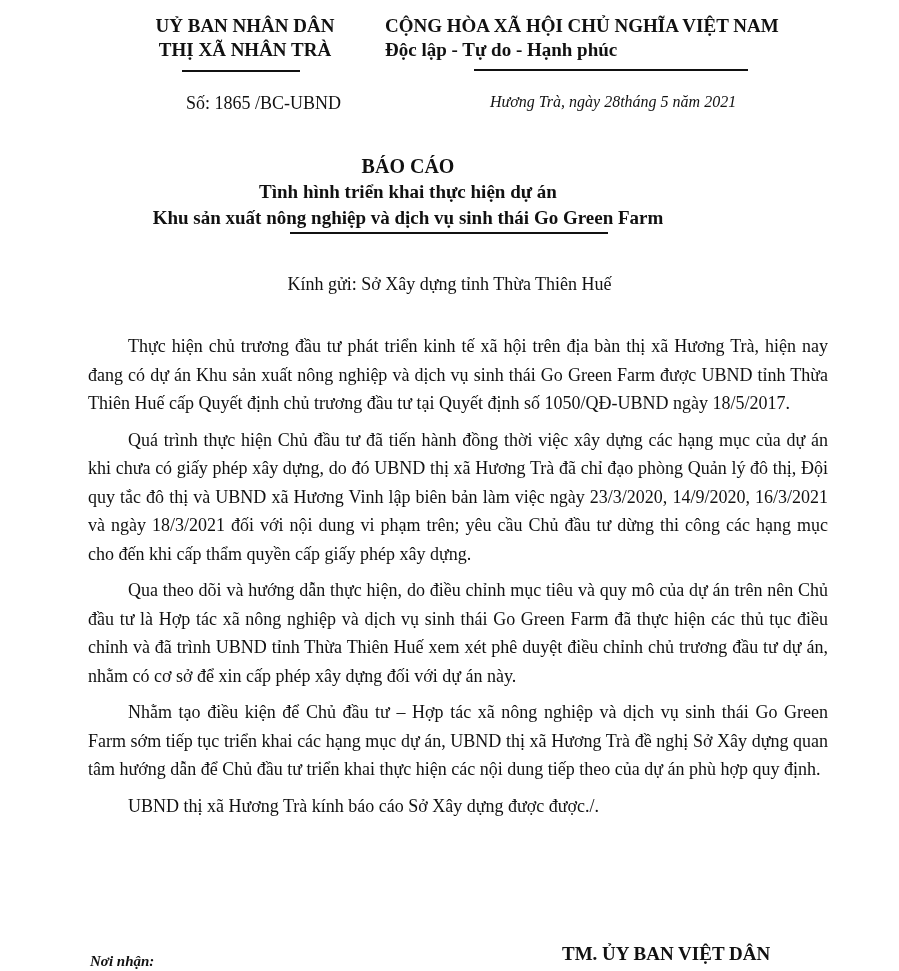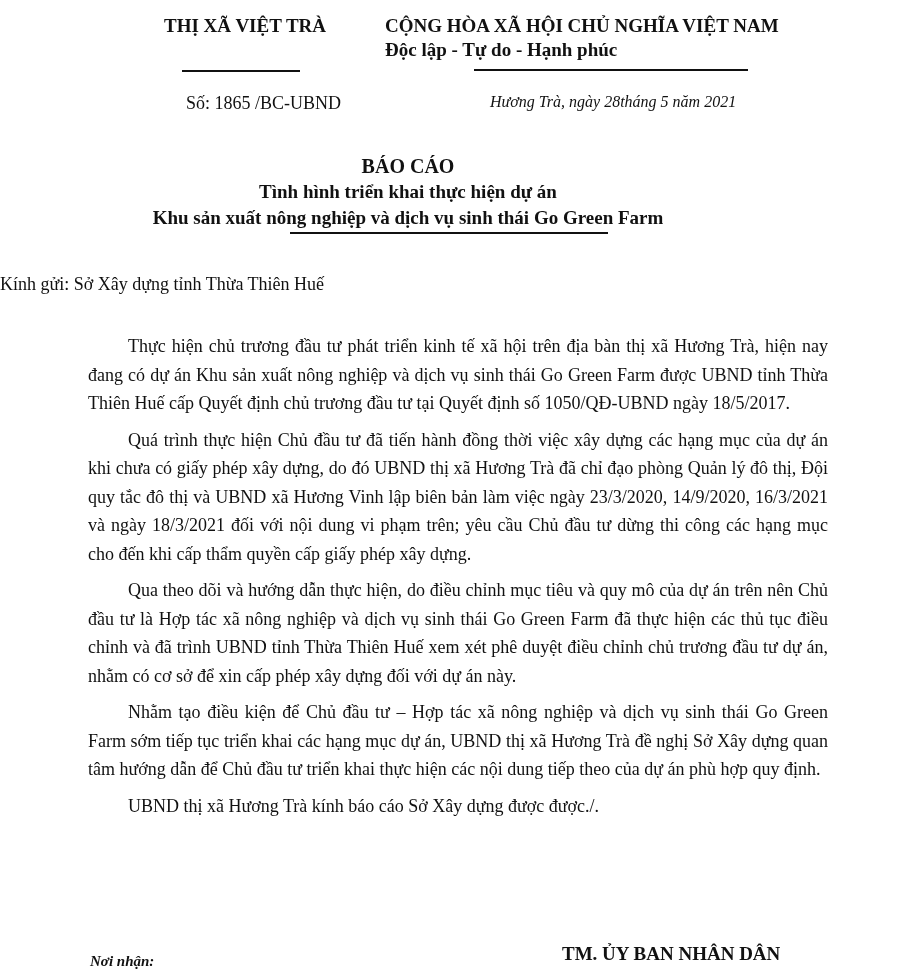--- a/index.html
+++ b/index.html
@@ -19,39 +19,40 @@
   }
   .rule { position: absolute; height: 1.5px; background: #111; }
   .docnum { left: 150px; top: 93px; font-size: 18px; margin-left: 36px; }
   .dateline { left: 490px; top: 93px; font-size: 16px; font-style: italic; }
   .title-block {
     left: 0; width: 816px; top: 153px; text-align: center;
     font-weight: bold; font-size: 19px; line-height: 26px;
   }
   .title-block .t1 { font-size: 20px; }
   .recipient {
-    left: 0; width: 899px; top: 274px; font-size: 18px;
+    left: 0; width: 899px; top: 274px; text-align: center; font-size: 18px;
   }
   .body {
     left: 88px; width: 740px; top: 316px;
     font-size: 18px; line-height: 28.5px; text-align: justify; margin-top: 16px;
   }
   .body p { margin: 0 0 8px 0; text-indent: 40px; }
   .noi-nhan {
     left: 90px; top: 953px; font-size: 15px; font-weight: bold; font-style: italic;
   }
   .sign {
     left: 562px; top: 943px; font-size: 19px; font-weight: bold;
   }
 </style>
 </head>
 <body>
 
 <div class="abs hdr-left">
-  <div>THỊ XÃ VIỆT TRÀ</div>
+  <div>UỶ BAN NHÂN DÂN</div>
+  <div>THỊ XÃ NHÂN TRÀ</div>
 </div>
 <div class="rule" style="left:182px; top:70px; width:118px;"></div>
 
 <div class="abs hdr-right">
   <div>CỘNG HÒA XÃ HỘI CHỦ NGHĨA VIỆT NAM</div>
   <div>Độc lập - Tự do - Hạnh phúc</div>
 </div>
 <div class="rule" style="left:474px; top:69px; width:274px;"></div>
 
 <div class="abs docnum">Số: 1865 /BC-UBND</div>
@@ -68,13 +69,13 @@
 
 <div class="abs body">
   <p>Thực hiện chủ trương đầu tư phát triển kinh tế xã hội trên địa bàn thị xã Hương Trà, hiện nay đang có dự án Khu sản xuất nông nghiệp và dịch vụ sinh thái Go Green Farm được UBND tỉnh Thừa Thiên Huế cấp Quyết định chủ trương đầu tư tại Quyết định số 1050/QĐ-UBND ngày 18/5/2017.</p>
   <p>Quá trình thực hiện Chủ đầu tư đã tiến hành đồng thời việc xây dựng các hạng mục của dự án khi chưa có giấy phép xây dựng, do đó UBND thị xã Hương Trà đã chỉ đạo phòng Quản lý đô thị, Đội quy tắc đô thị và UBND xã Hương Vinh lập biên bản làm việc ngày 23/3/2020, 14/9/2020, 16/3/2021 và ngày 18/3/2021 đối với nội dung vi phạm trên; yêu cầu Chủ đầu tư dừng thi công các hạng mục cho đến khi cấp thẩm quyền cấp giấy phép xây dựng.</p>
   <p>Qua theo dõi và hướng dẫn thực hiện, do điều chỉnh mục tiêu và quy mô của dự án trên nên Chủ đầu tư là Hợp tác xã nông nghiệp và dịch vụ sinh thái Go Green Farm đã thực hiện các thủ tục điều chỉnh và đã trình UBND tỉnh Thừa Thiên Huế xem xét phê duyệt điều chỉnh chủ trương đầu tư dự án, nhằm có cơ sở để xin cấp phép xây dựng đối với dự án này.</p>
   <p>Nhằm tạo điều kiện để Chủ đầu tư – Hợp tác xã nông nghiệp và dịch vụ sinh thái Go Green Farm sớm tiếp tục triển khai các hạng mục dự án, UBND thị xã Hương Trà đề nghị Sở Xây dựng quan tâm hướng dẫn để Chủ đầu tư triển khai thực hiện các nội dung tiếp theo của dự án phù hợp quy định.</p>
   <p>UBND thị xã Hương Trà kính báo cáo Sở Xây dựng được được./.</p>
 </div>
 
 <div class="abs noi-nhan">Nơi nhận:</div>
-<div class="abs sign">TM. ỦY BAN NHÂN DÂN</div>
+<div class="abs sign">TM. ỦY BAN VIỆT DÂN</div>
 
 </body></html>

